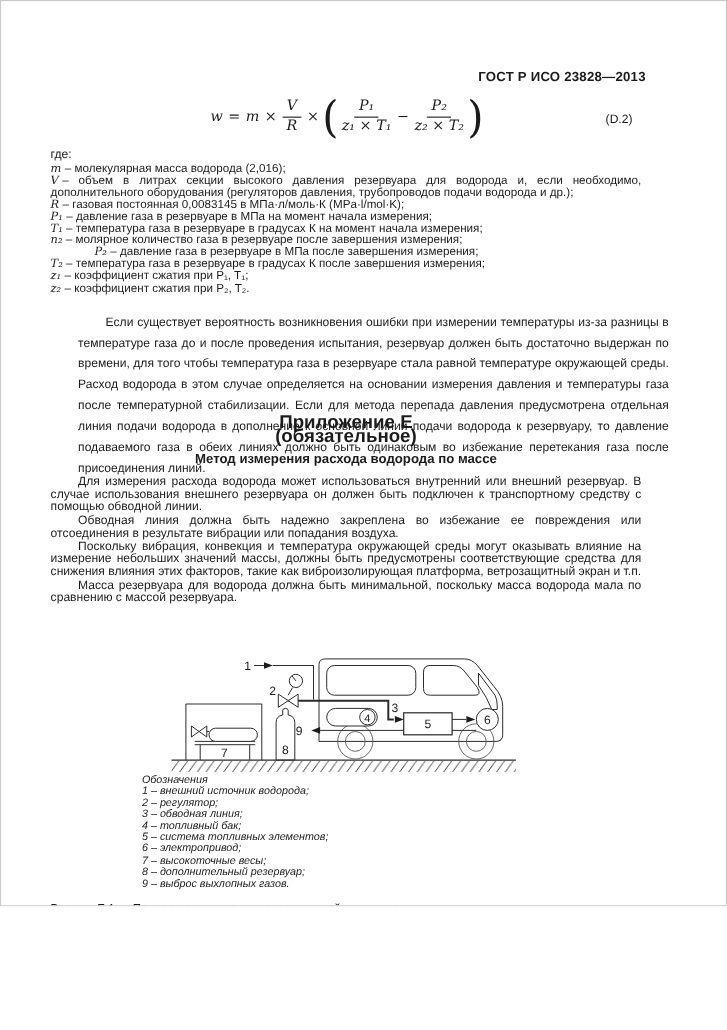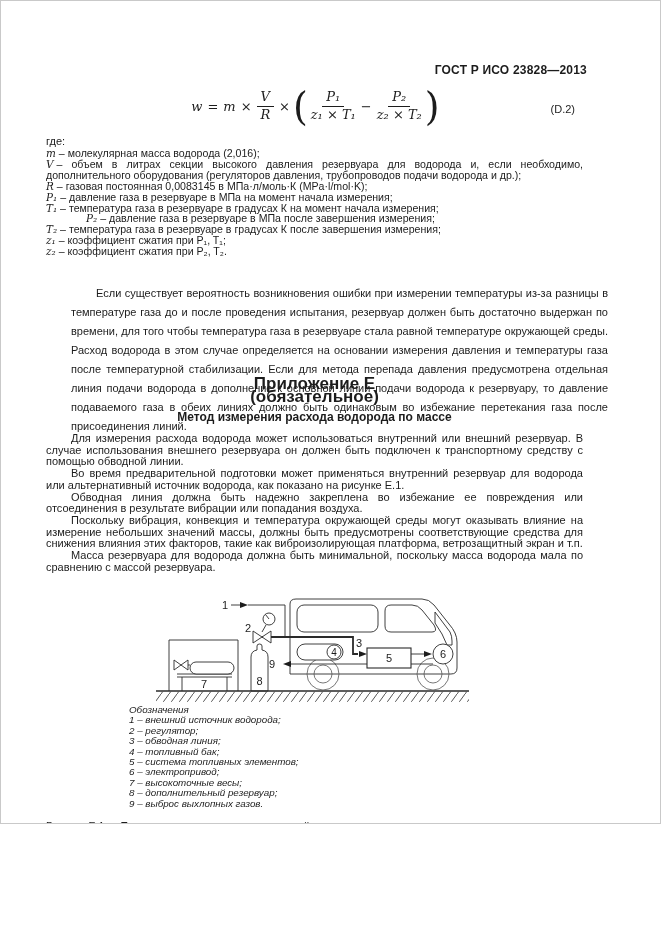--- a/index.html
+++ b/index.html
@@ -72,38 +72,38 @@
   </div>
 
   <div class="where">где:</div>
 
   <div class="defs">
     <div class="def-item"><span class="term">m</span><span>– молекулярная масса водорода (2,016);</span></div>
     <div class="def-item"><span class="term">V</span><span>– объем в литрах секции высокого давления резервуара для водорода и, если необходимо, дополнительного оборудования (регуляторов давления, трубопроводов подачи водорода и др.);</span></div>
     <div class="def-item"><span class="term">R</span><span>– газовая постоянная 0,0083145 в МПа·л/моль·К (MPa·l/mol·K);</span></div>
     <div class="def-item"><span class="term">P₁</span><span>– давление газа в резервуаре в МПа на момент начала измерения;</span></div>
     <div class="def-item"><span class="term">T₁</span><span>– температура газа в резервуаре в градусах К на момент начала измерения;</span></div>
+    <div class="def-item"><span class="term">n₂</span><span>– молярное количество газа в резервуаре после завершения измерения;</span></div>
     <div class="def-item indent"><span class="term">P₂</span><span>– давление газа в резервуаре в МПа после завершения измерения;</span></div>
     <div class="def-item"><span class="term">T₂</span><span>– температура газа в резервуаре в градусах К после завершения измерения;</span></div>
     <div class="def-item"><span class="term">z₁</span><span>– коэффициент сжатия при P₁, T₁;</span></div>
     <div class="def-item"><span class="term">z₂</span><span>– коэффициент сжатия при P₂, T₂.</span></div>
   </div>
 
   <div class="para-d">Если существует вероятность возникновения ошибки при измерении температуры из-за разницы в температуре газа до и после проведения испытания, резервуар должен быть достаточно выдержан по времени, для того чтобы температура газа в резервуаре стала равной температуре окружающей среды. Расход водорода в этом случае определяется на основании измерения давления и температуры газа после температурной стабилизации. Если для метода перепада давления предусмотрена отдельная линия подачи водорода в дополнение к основной линии подачи водорода к резервуару, то давление подаваемого газа в обеих линиях должно быть одинаковым во избежание перетекания газа после присоединения линий.</div>
 
   <div class="appendix-label">
     <div>Приложение Е</div>
     <div>(обязательное)</div>
   </div>
 
   <div class="section-title">Метод измерения расхода водорода по массе</div>
 
   <div class="appendix-paras">
     <p>Для измерения расхода водорода может использоваться внутренний или внешний резервуар. В случае использования внешнего резервуара он должен быть подключен к транспортному средству с помощью обводной линии.</p>
-    <p>Во время предварительной подготовки может применяться внутренний резервуар для водорода или альтернативный источник водорода, как показано на рисунке Е.1.</p>
     <p>Обводная линия должна быть надежно закреплена во избежание ее повреждения или отсоединения в результате вибрации или попадания воздуха.</p>
     <p>Поскольку вибрация, конвекция и температура окружающей среды могут оказывать влияние на измерение небольших значений массы, должны быть предусмотрены соответствующие средства для снижения влияния этих факторов, такие как виброизолирующая платформа, ветрозащитный экран и т.п.</p>
     <p>Масса резервуара для водорода должна быть минимальной, поскольку масса водорода мала по сравнению с массой резервуара.</p>
   </div>
 
   <svg class="figure-svg" width="340" height="118" viewBox="145 590 340 118">
     <defs>
       <pattern id="hatch" patternUnits="userSpaceOnUse" width="8" height="11">
         <line x1="0" y1="11" x2="8" y2="0" stroke="#2a2a2a" stroke-width="0.8"></line>
       </pattern>

